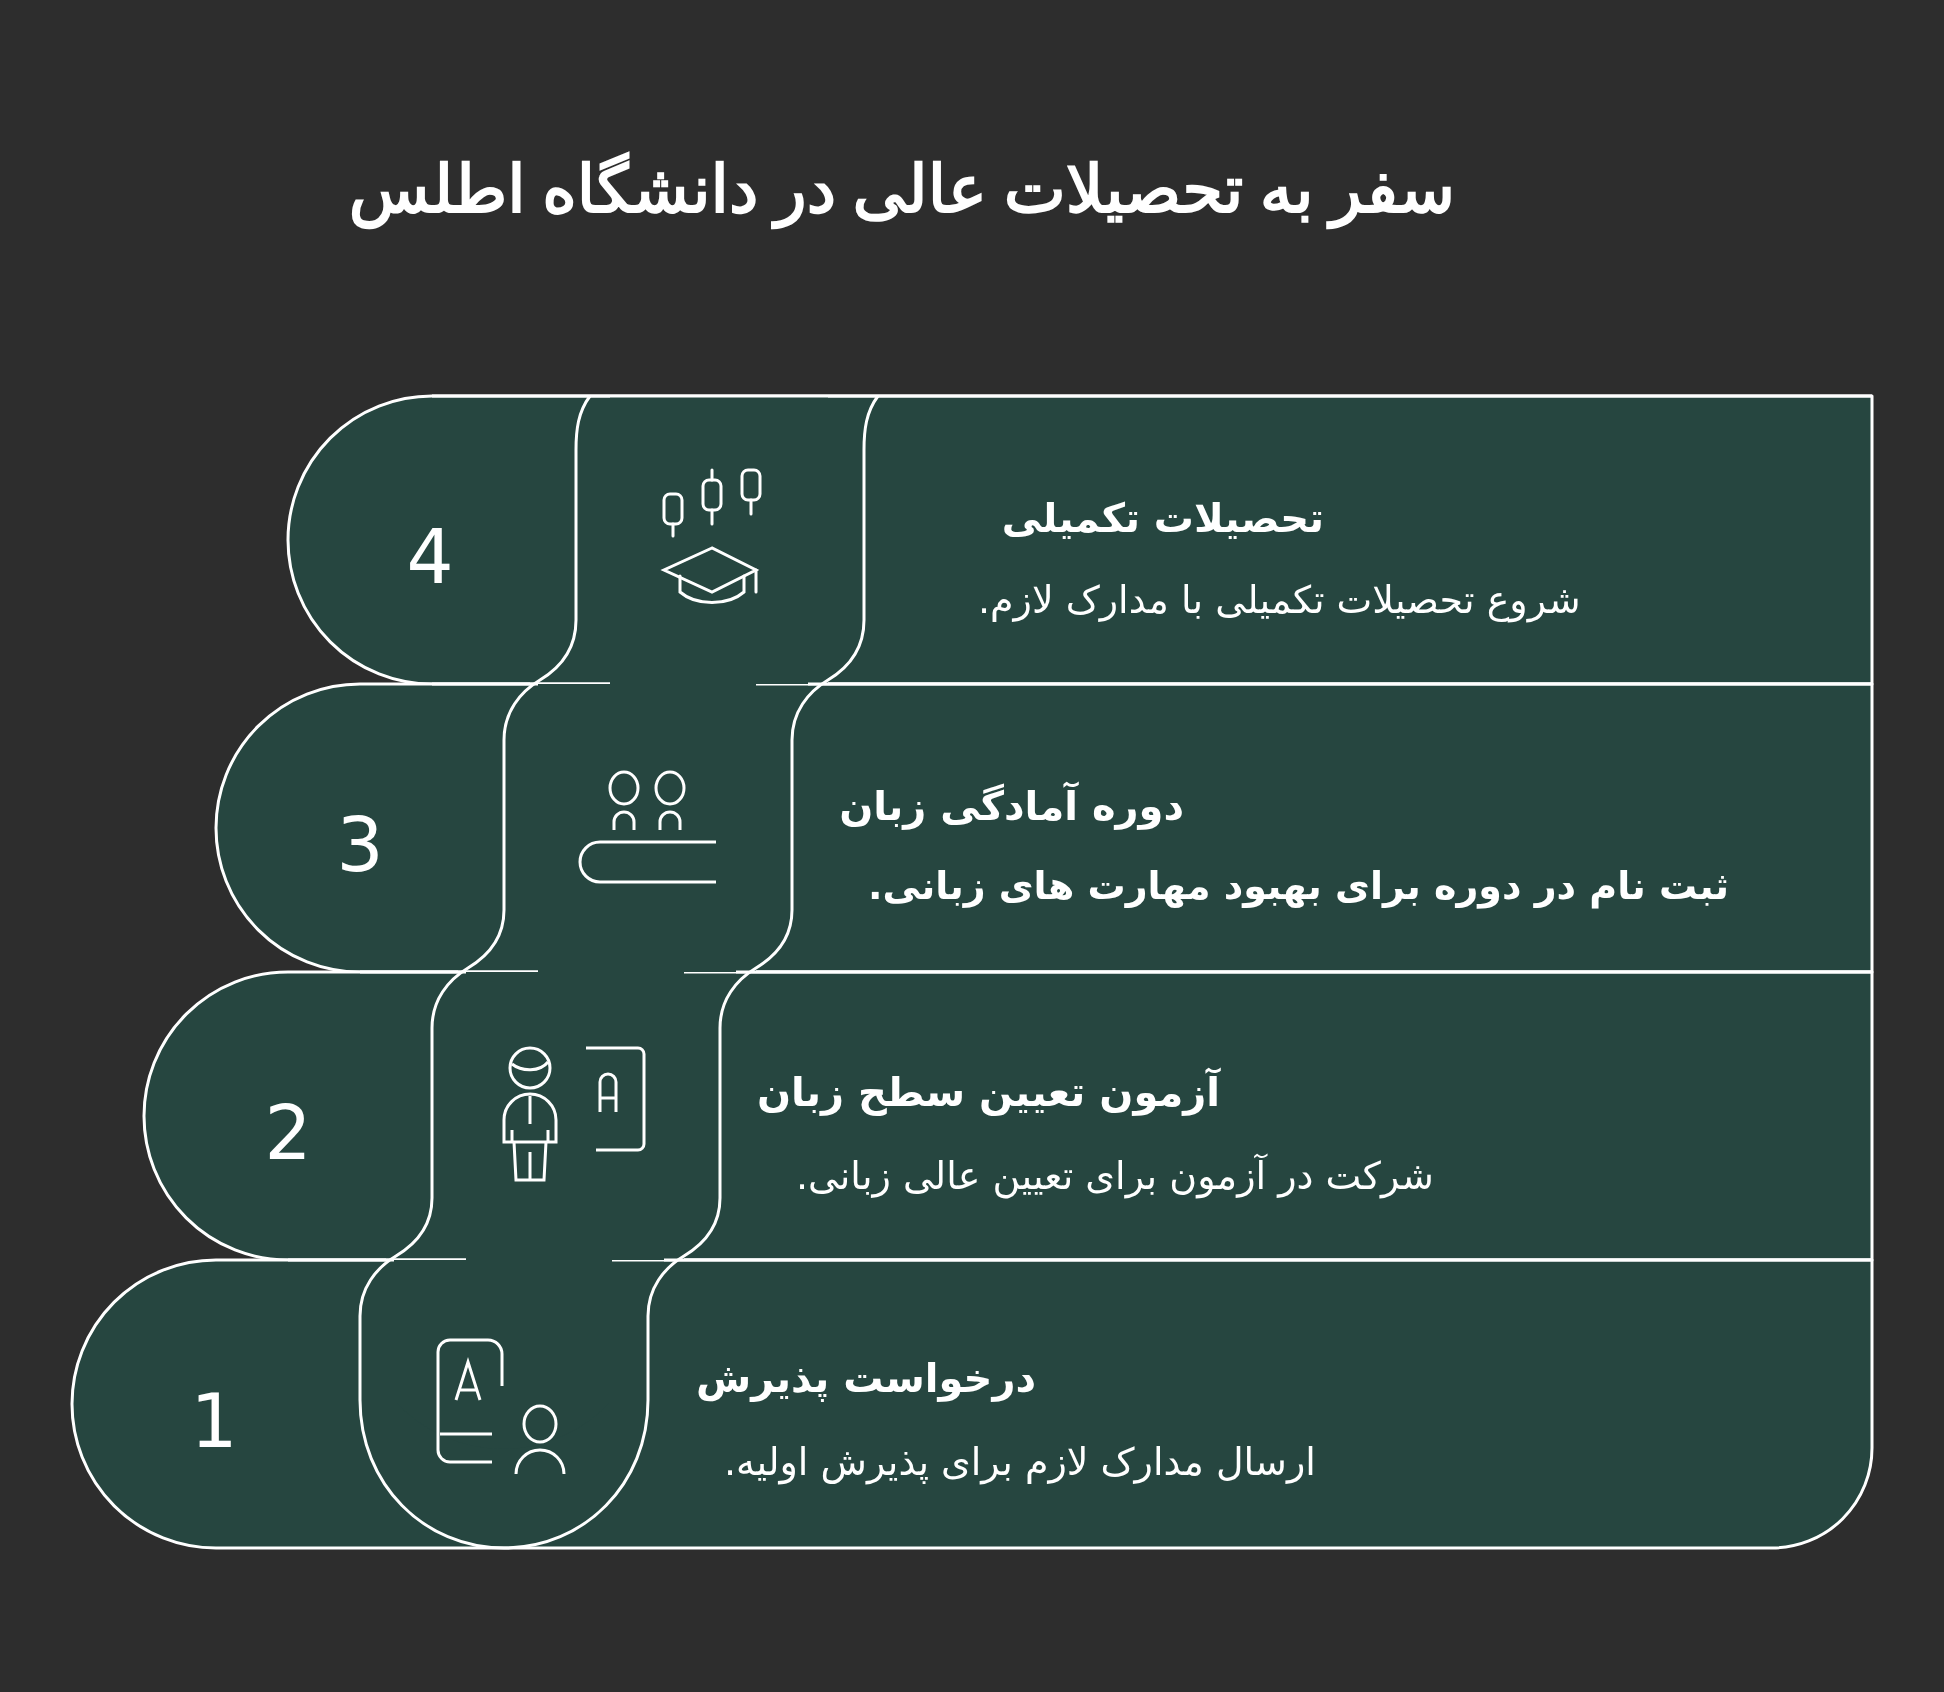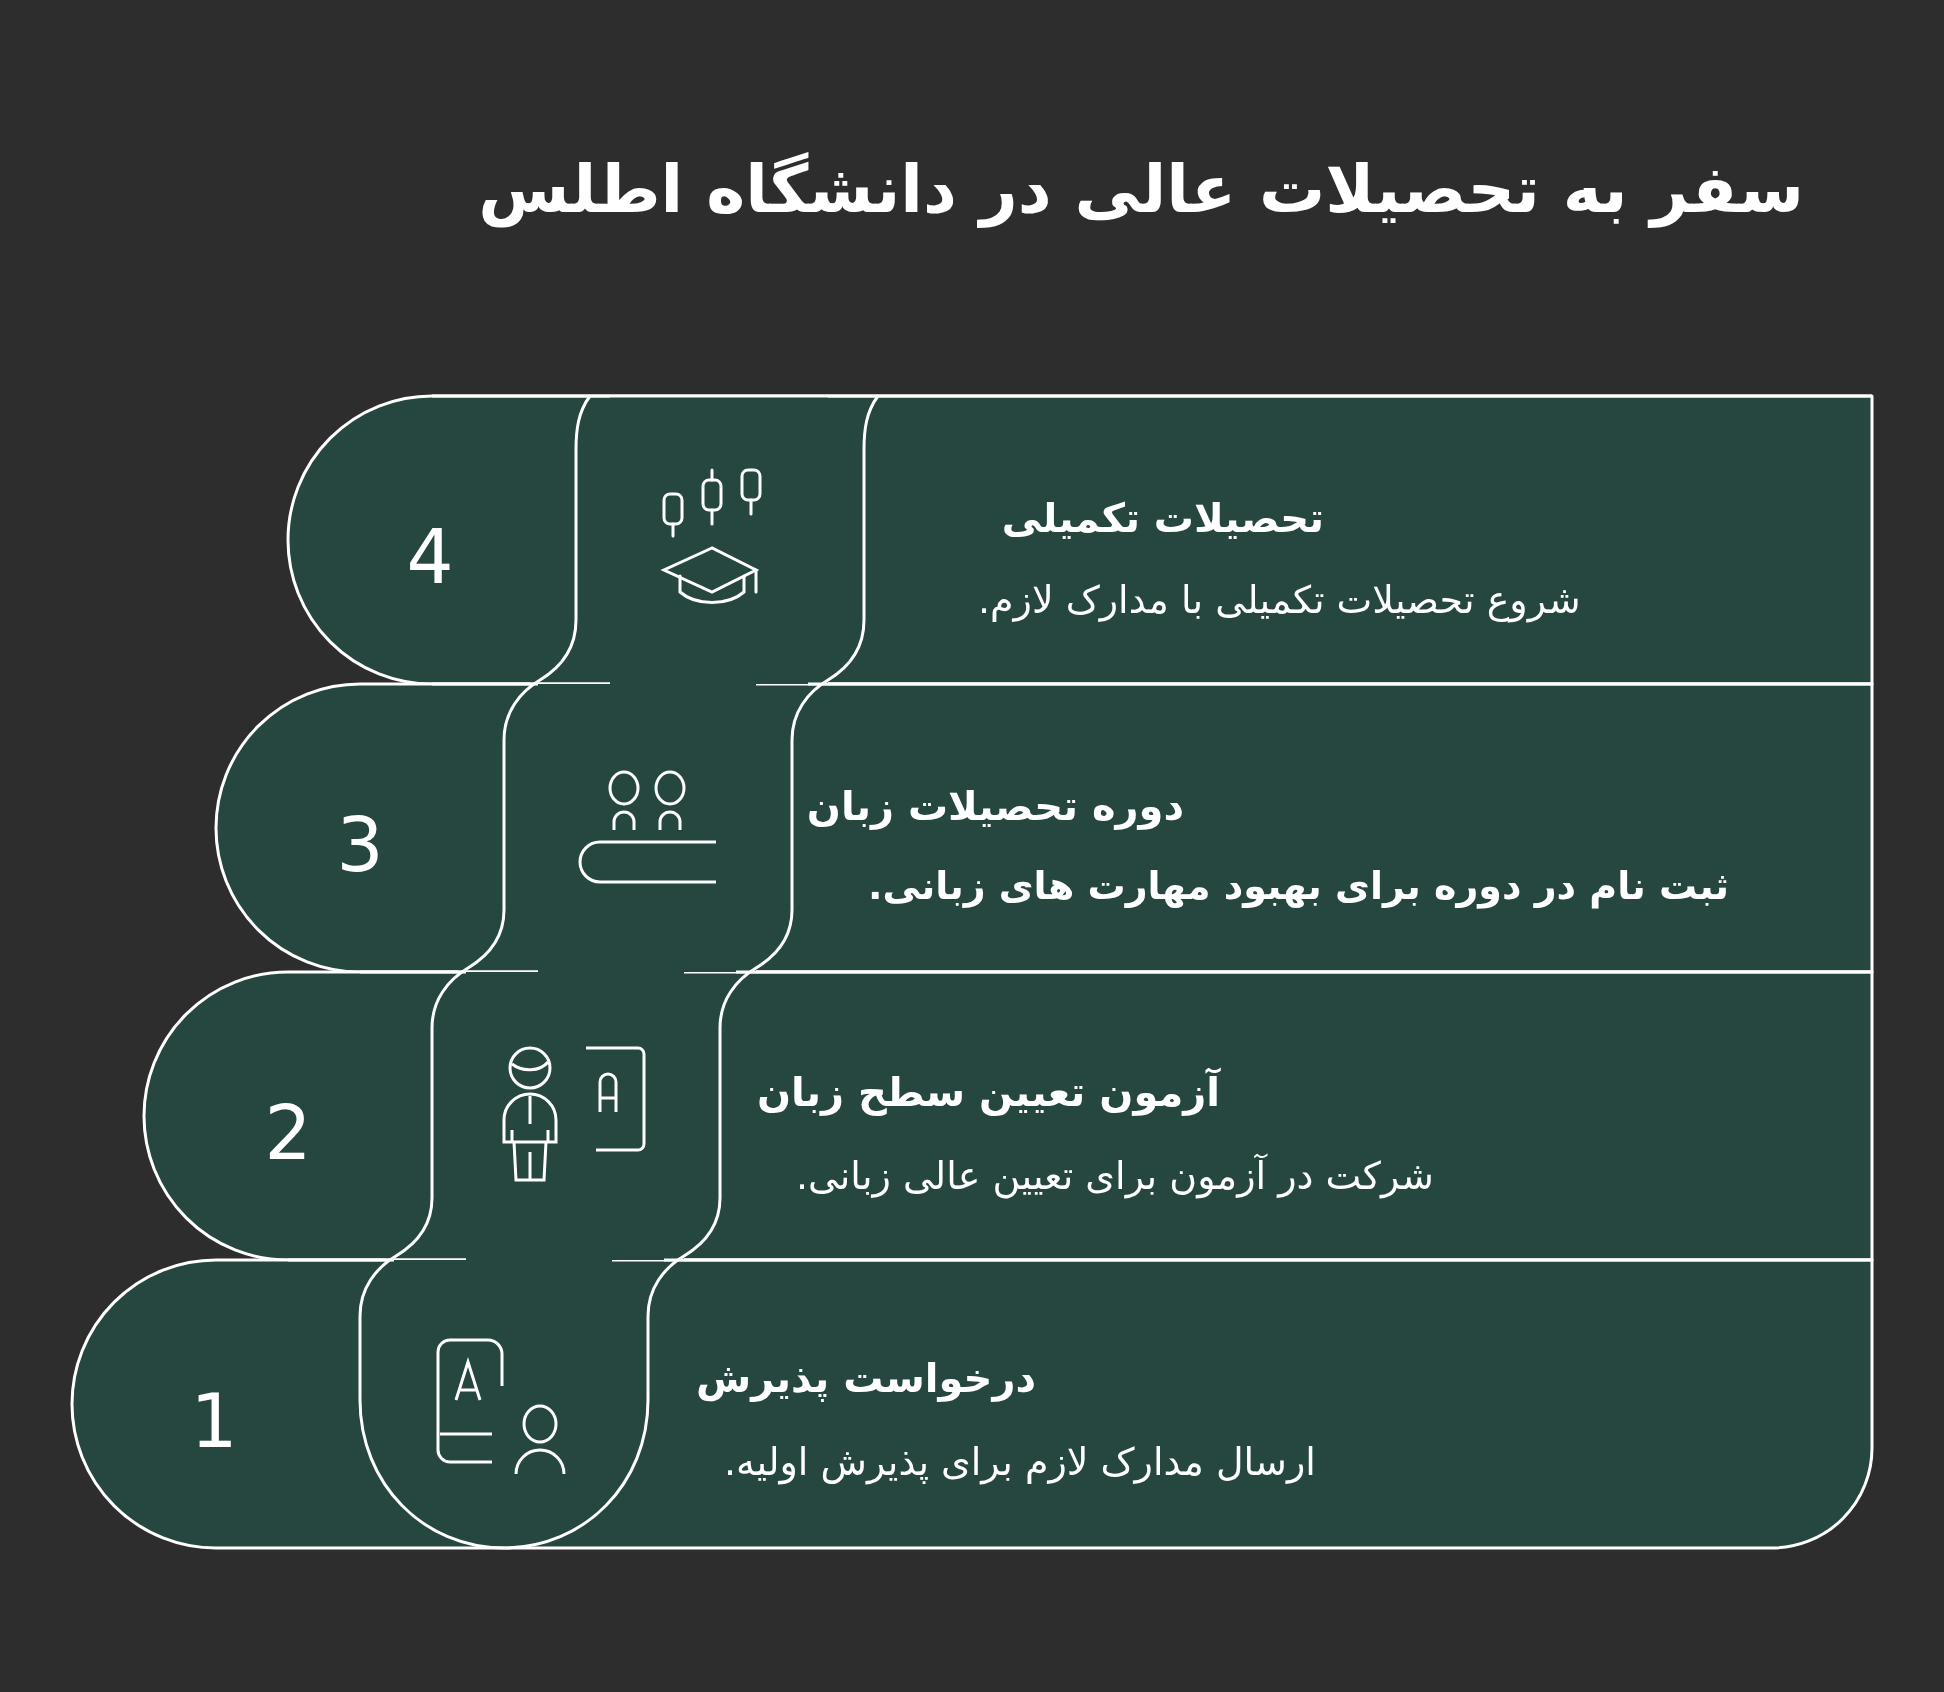--- a/index.html
+++ b/index.html
@@ -5,22 +5,22 @@
   html, body { margin: 0; padding: 0; }
   body {
     width: 1944px; height: 1692px;
     background: #2d2d2d;
     position: relative; overflow: hidden;
     font-family: "DejaVu Sans", sans-serif;
     color: #ffffff;
   }
   .title {
     position: absolute; left: 0; top: 150px; width: 1804px;
-    text-align: right; font-size: 66px; font-weight: bold;
-    direction: rtl; line-height: 1.2;
+    text-align: center; font-size: 66px; font-weight: bold;
+    direction: rtl; line-height: 1.2; font-family: Liberation Serif, serif;
   }
   svg.diagram { position: absolute; left: 0; top: 0; }
   .num {
     position: absolute; width: 120px; text-align: center;
     font-size: 74px; line-height: 1; font-weight: normal;
   }
   .step-title {
     position: absolute; font-size: 40px; font-weight: bold;
     direction: rtl; unicode-bidi: plaintext; white-space: nowrap; line-height: 1.2; margin-top: 24px;
   }
@@ -101,21 +101,21 @@
 
 <div>
   <div class="num" style="left:300px; top:808px;">3</div>
   <svg class="icon" style="left:576px; top:770px;" width="146" height="120" viewBox="0 0 146 120" fill="none" stroke="#fff" stroke-width="3">
     <ellipse cx="48" cy="18" rx="14" ry="16"></ellipse>
     <ellipse cx="94" cy="18" rx="14" ry="16"></ellipse>
     <path d="M38,60 V52 A10,10 0 0 1 58,52 V60"></path>
     <path d="M84,60 V52 A10,10 0 0 1 104,52 V60"></path>
     <path d="M140,72 H24 A20,20 0 0 0 24,112 H140"></path>
   </svg>
-  <div class="step-title" style="right:760px; top:758px;">دوره تحصیلات زبان</div>
+  <div class="step-title" style="right:760px; top:758px;">دوره آمادگی زبان</div>
   <div class="step-desc" style="left:868px; top:864px;font-weight:bold;">.ثبت نام در دوره برای بهبود مهارت های زبانی</div>
 </div>
 
 <div>
   <div class="num" style="left:228px; top:1096px;">2</div>
   <svg class="icon" style="left:500px; top:1040px;" width="150" height="152" viewBox="0 0 150 152" fill="none" stroke="#fff" stroke-width="3">
     <circle cx="30" cy="28" r="20"></circle>
     <path d="M12,24 C22,32 40,32 48,22"></path>
     <path d="M4,102 V80 A26,26 0 0 1 56,80 V102 Z"></path>
     <line x1="30" y1="56" x2="30" y2="84"></line>

